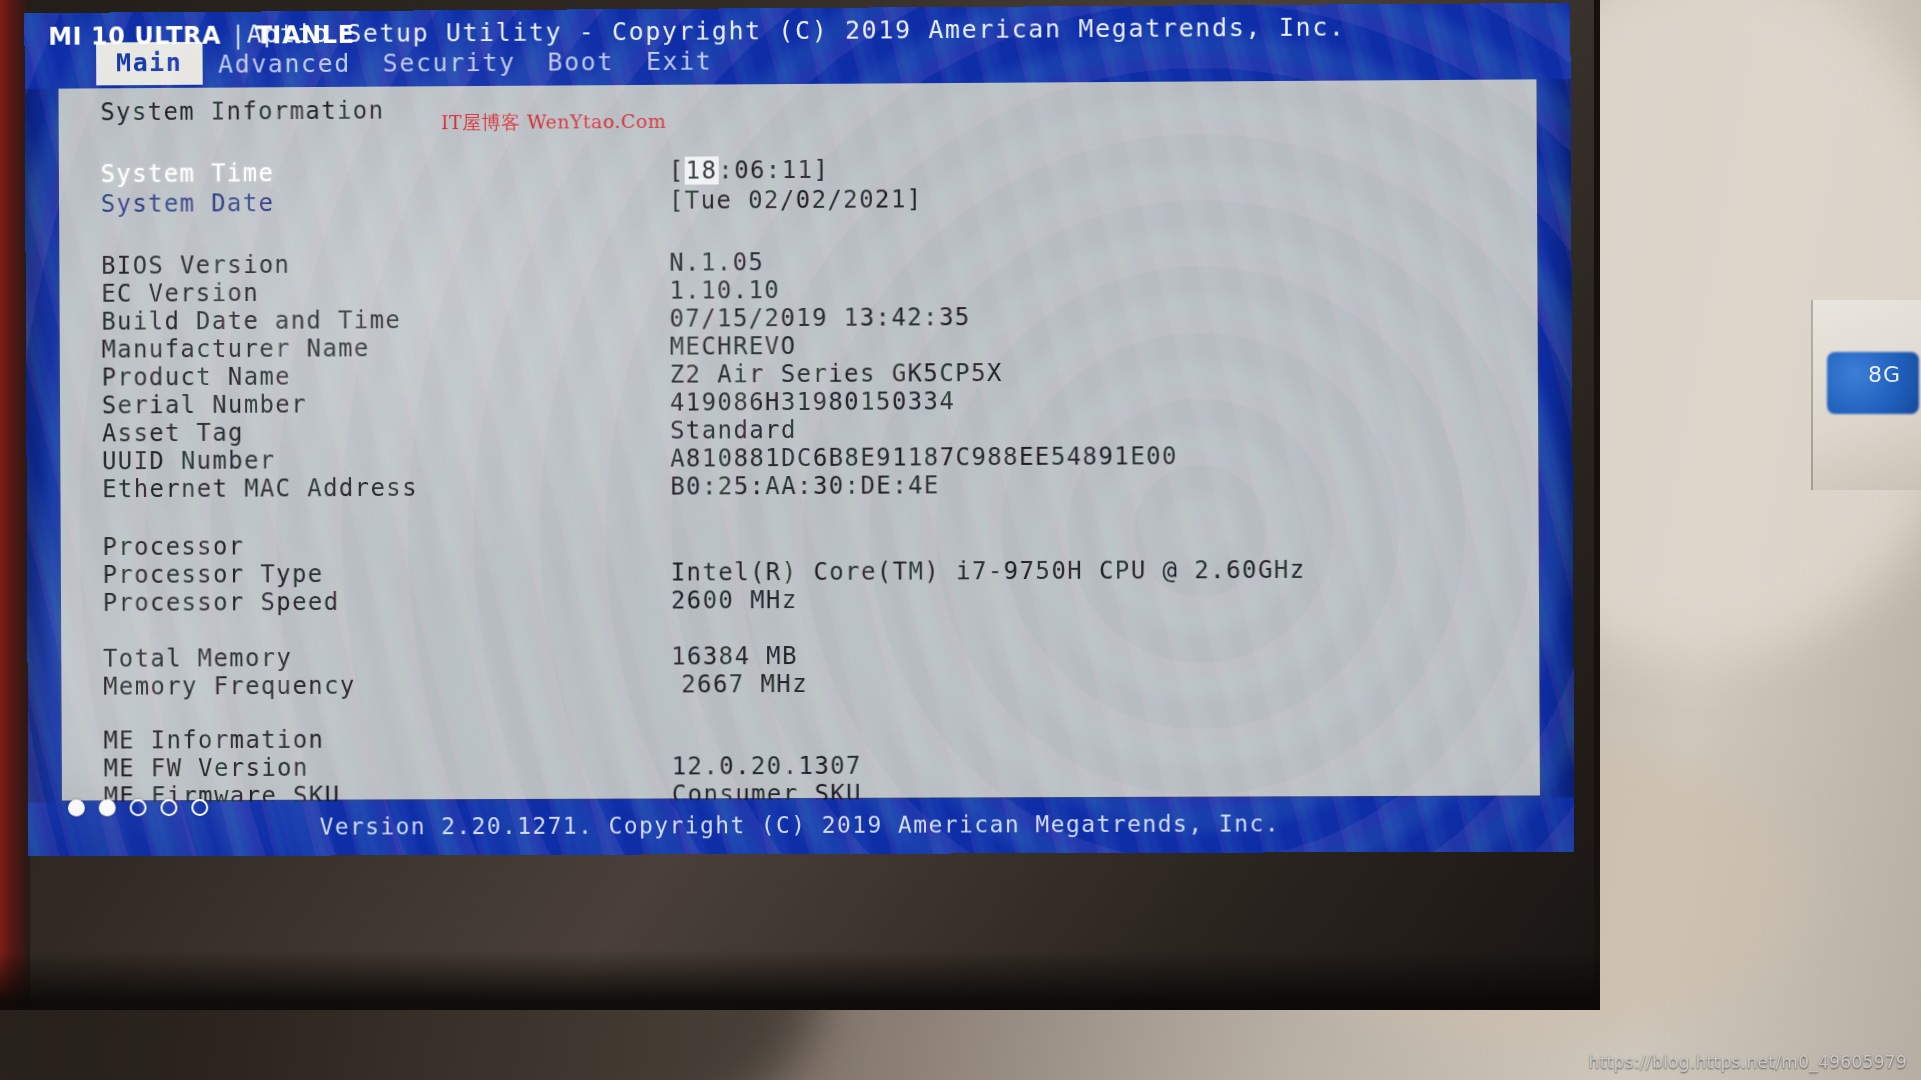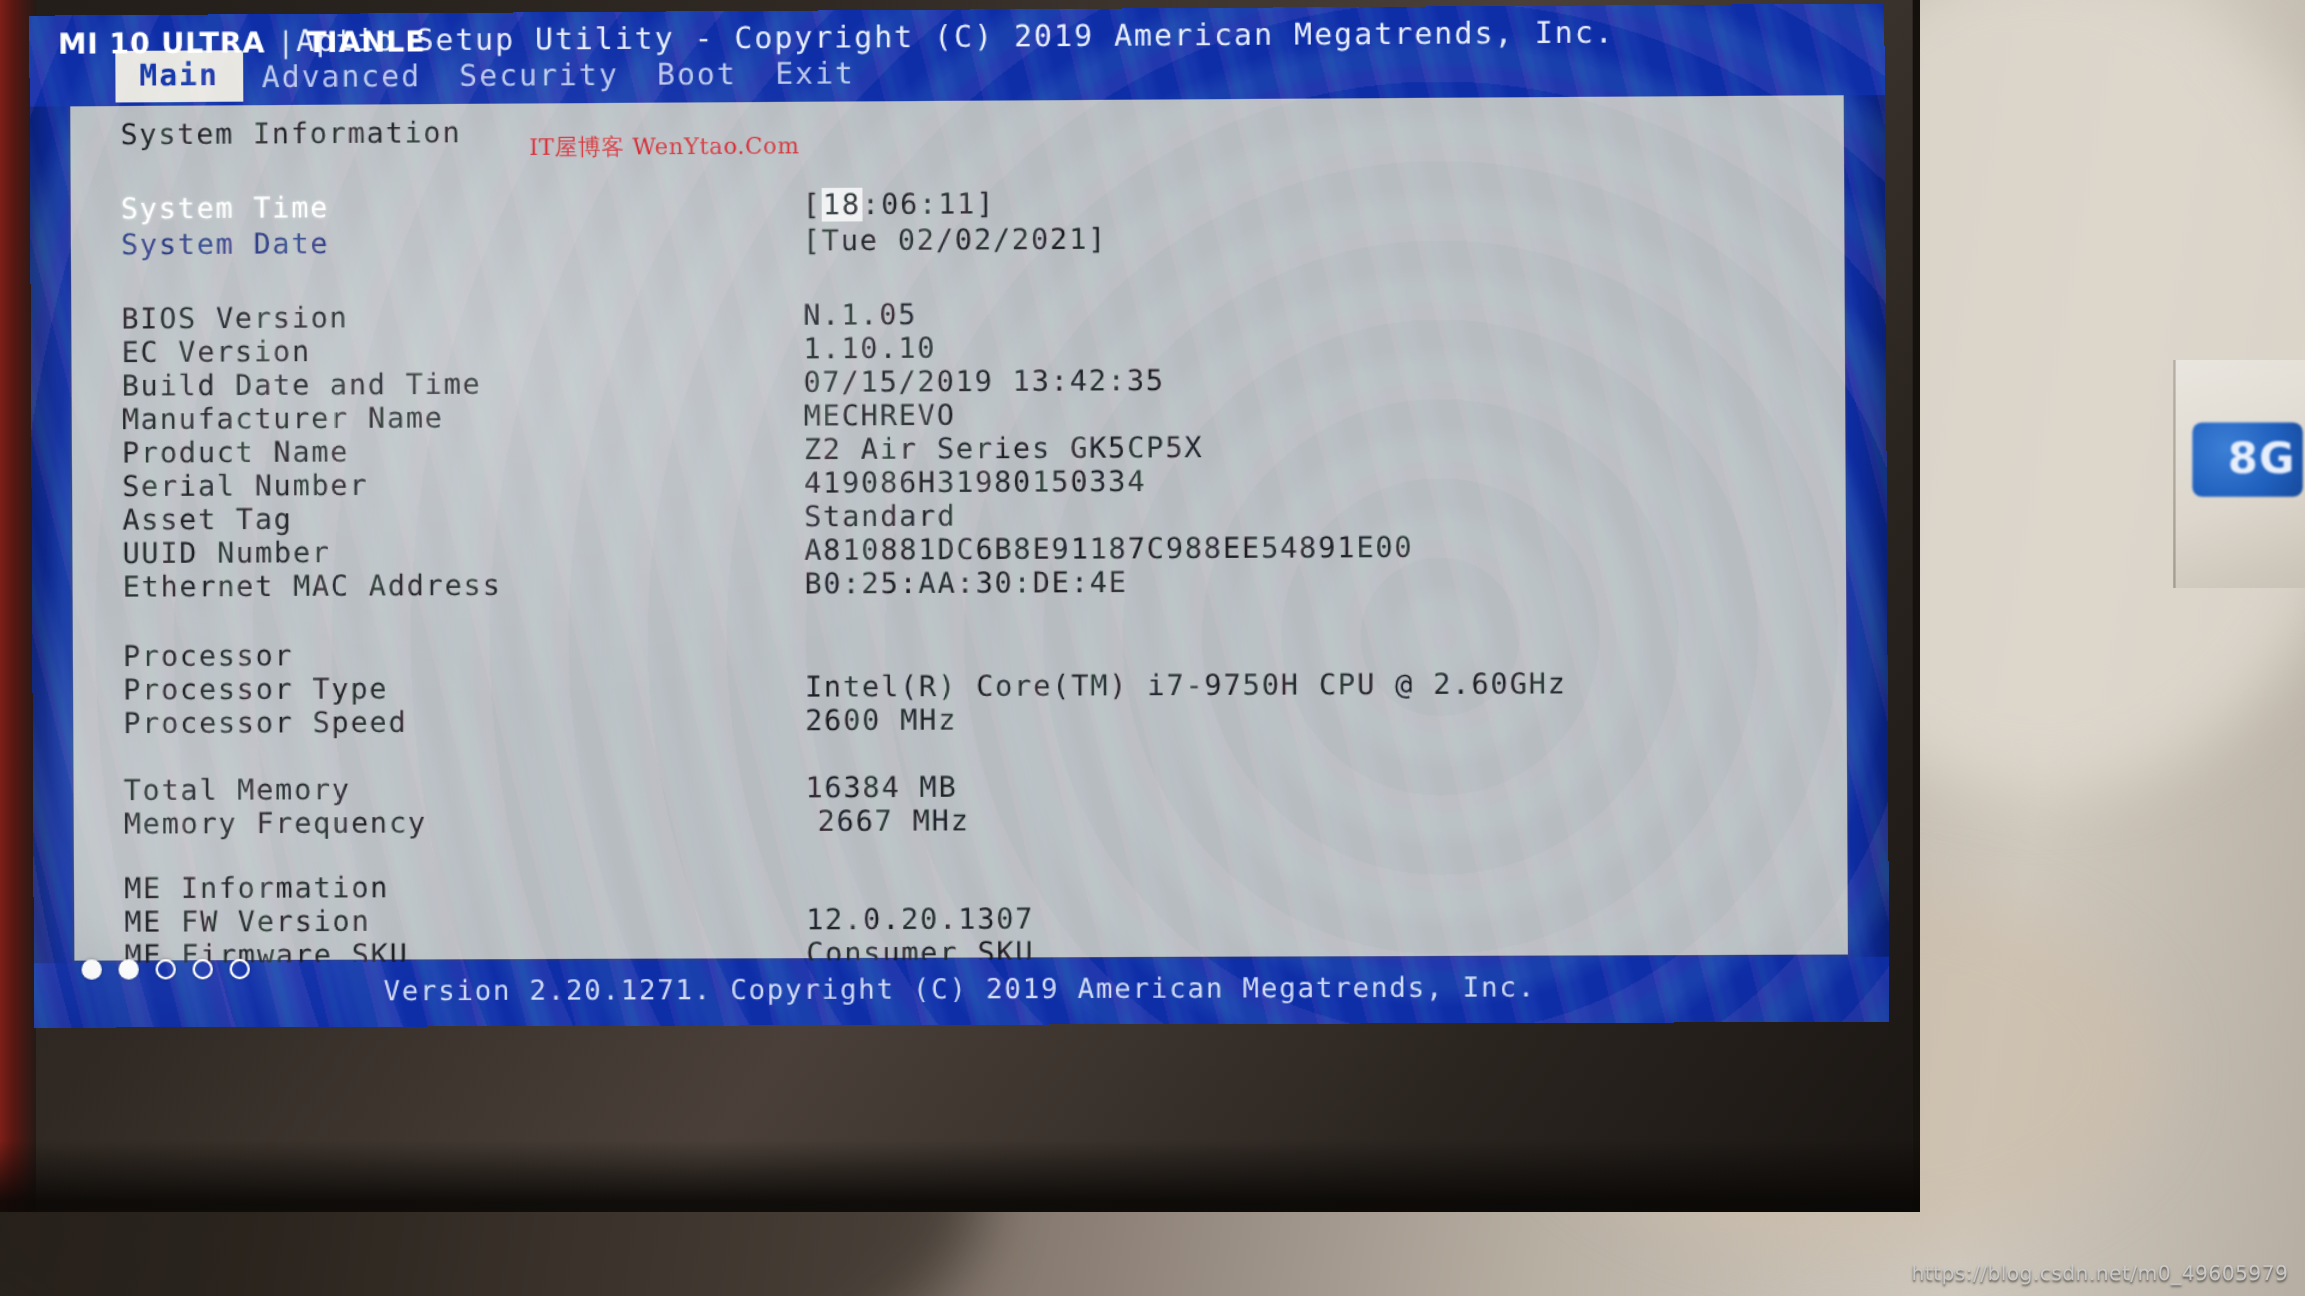--- a/index.html
+++ b/index.html
@@ -51,24 +51,24 @@
   #desk-object-badge {
     position: absolute;
     right: 2px; top: 352px;
     width: 92px; height: 62px;
     border-radius: 8px;
     background: radial-gradient(circle at 30% 35%, #3c7fd6 0%, #1f5fbd 60%, #17499a 100%);
     filter: blur(0.8px);
   }
   #desk-object-badge-text {
     position: absolute;
-    right: 8px; top: 362px;
+    right: 20px; top: 362px;
     font-family: "DejaVu Sans", sans-serif;
-    font-size: 36px;
-    font-weight: bold;
+    font-size: 22px;
+    font-weight: normal;
     color: #f2f6ff;
     letter-spacing: 1px;
     filter: blur(0.7px);
     opacity: .95;
   }
 
   
   #laptop-bezel {
     position: absolute;
     left: 0px; top: 0px;
@@ -473,13 +473,13 @@
 
     <div id="screen-moire"></div>
     <div id="screen-moire-2"></div>
     <div id="screen-glare"></div>
     <div id="screen-vignette"></div>
   </div>
 
   <div id="laptop-hinge-shadow"></div>
 </div>
 
-<div id="csdn-url">https://blog.csdn.net/m0_49605979</div>
+<div id="csdn-url">https://blog.https.net/m0_49605979</div>
 
 </body></html>

